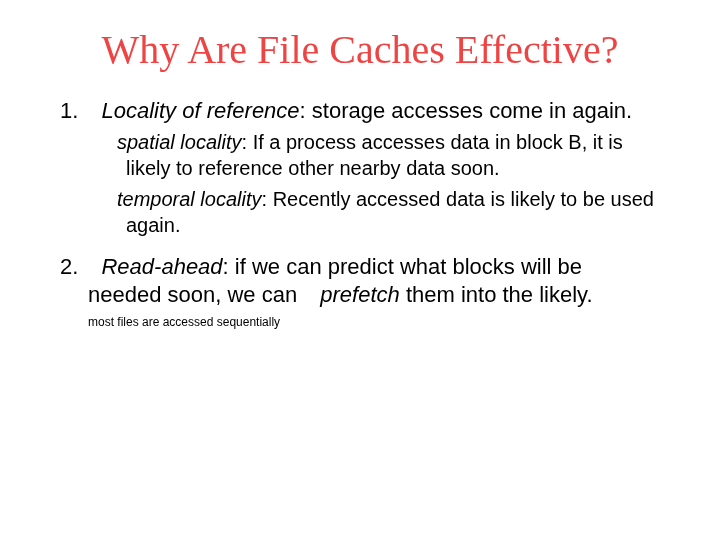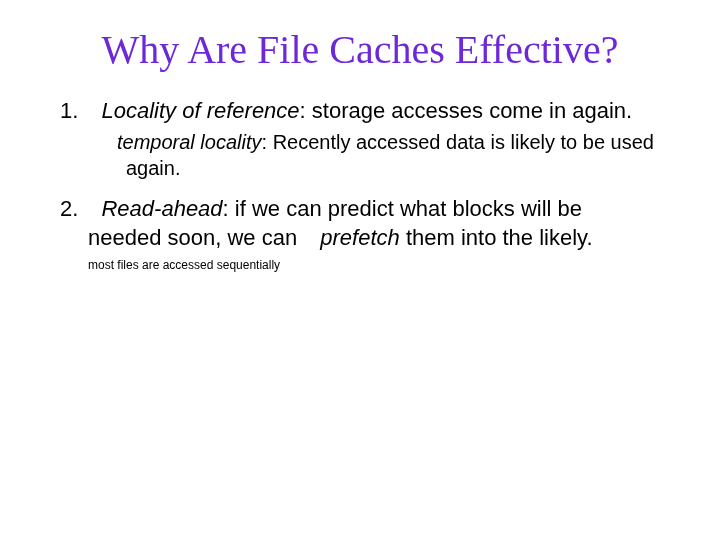--- a/index.html
+++ b/index.html
@@ -14,21 +14,21 @@
   }
   .slide {
     width: 720px;
     height: 540px;
     position: relative;
     box-sizing: border-box;
     padding: 20px 60px 20px 60px;
   }
   .title {
     font-family: "Comic Sans MS", "Chalkboard SE", "Marker Felt", cursive;
-    color: #6d28d9;
+    color: #ef4444;
     font-size: 40px;
     text-align: center;
     line-height: 1.12;
     margin-top: 8px;
     margin-bottom: 24px;
     font-weight: 400;
   }
   .item1 {
     font-size: 22px;
     line-height: 1.25;
@@ -62,20 +62,23 @@
 
 <div class="slide">
 
   <div class="title">Why Are File Caches Effective?</div>
 
   <div class="item1 hang">
     <span>1.</span>
     <span class="em">Locality of reference</span><span>: storage accesses come in again.</span>
   </div>
 
+  <div class="sub hang-sub">
+    <span class="em">spatial locality</span><span>: If a process accesses data in block B, it is likely to reference other nearby data soon.</span>
+  </div>
 
 
   <div class="sub hang-sub">
     <span class="em">temporal locality</span><span>: Recently accessed data is likely to be used again.</span>
   </div>
 
   <div class="item2 hang">
     <span>2.</span>
     <span class="em">Read-ahead</span><span>: if we can predict what blocks will be needed soon, we can </span><span class="em">prefetch</span><span> them into the likely.</span>
   </div>

